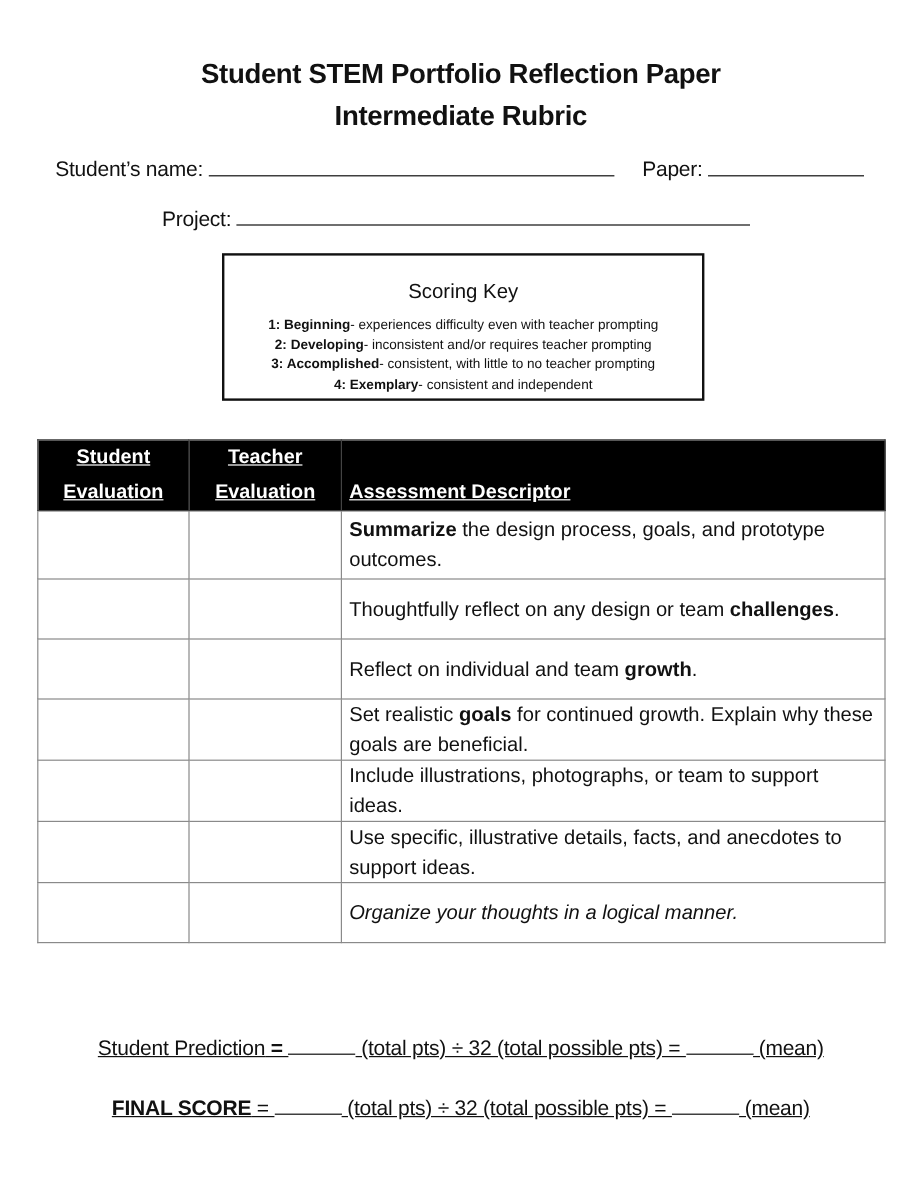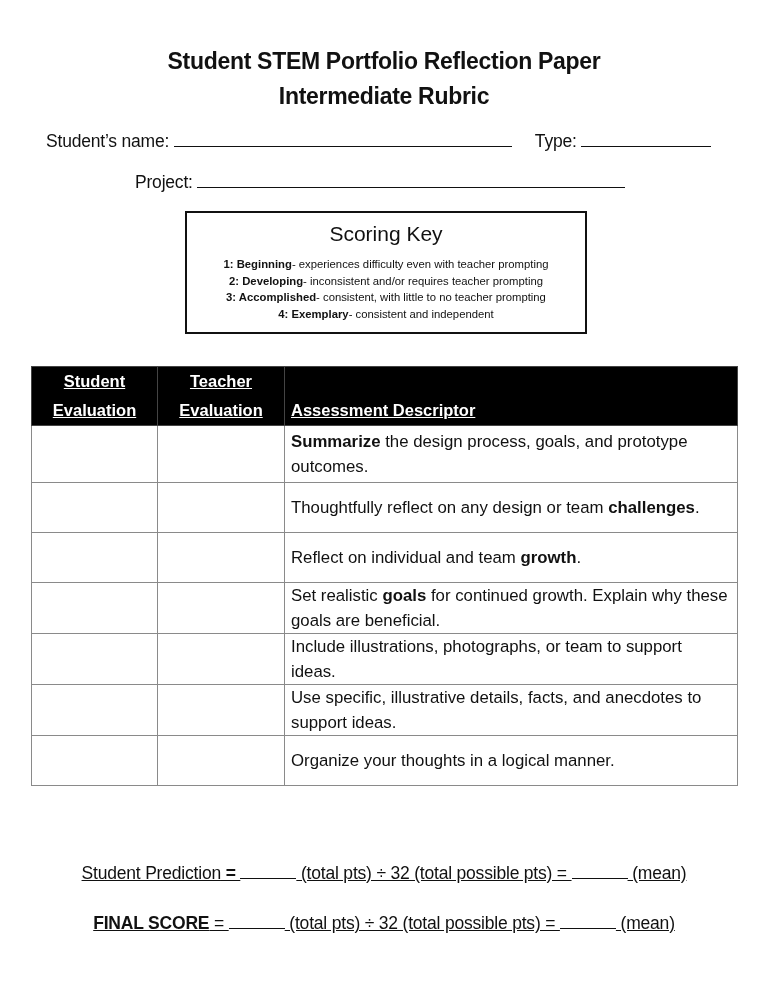--- a/index.html
+++ b/index.html
@@ -6,21 +6,21 @@
   body { width: 768px; height: 994px; position: relative; overflow: hidden;
          font-family: "Liberation Sans", "DejaVu Sans", sans-serif; color: #111; }
   .title { position: absolute; left: 0; width: 768px; text-align: center;
            font-weight: bold; font-size: 23px; letter-spacing: -0.3px; }
   .t1 { top: 48px; }
   .t2 { top: 83px; }
   .field-line { position: absolute; font-size: 17.5px; white-space: nowrap; letter-spacing: -0.2px; }
   .blank { display: inline-block; border-bottom: 1.3px solid #111; height: 14px; vertical-align: baseline; }
   .key { position: absolute; left: 185px; top: 211px; width: 402px; height: 123px;
          border: 2.5px solid #111; box-sizing: border-box; text-align: center; }
-  .key-title { font-size: 21px; margin-top: 9px; margin-bottom: 10px; }
+  .key-title { font-size: 17px; margin-top: 20px; margin-bottom: 10px; }
   .key-line { font-size: 11.3px; line-height: 16.5px; white-space: nowrap; }
   .key-line b { font-weight: bold; }
   table.rubric { position: absolute; left: 31px; top: 366px; width: 706px;
                  border-collapse: collapse; table-layout: fixed; }
   table.rubric th { background: #000; color: #fff; font-weight: bold; font-size: 16.5px;
                     padding: 0; vertical-align: bottom; height: 58px; border: 1px solid #444; }
   table.rubric th .hl { display: block; line-height: 29px; text-decoration: underline; }
   table.rubric th.desc { text-align: left; padding-left: 6px; }
   table.rubric td { border: 1px solid #8a8a8a; padding: 0; font-size: 16.8px;
                     line-height: 25px; vertical-align: middle; }
@@ -33,21 +33,21 @@
 </head>
 <body>
 
 <div class="title t1">Student STEM Portfolio Reflection Paper</div>
 <div class="title t2">Intermediate Rubric</div>
 
 <div class="field-line" style="left:46px; top:131px;">
   <span>Student’s name:</span>
   <span class="blank" style="width:338px;"></span>
   <span style="display:inline-block; width:14px;"></span>
-  <span>Type:</span>
+  <span>Paper:</span>
   <span class="blank" style="width:130px;"></span>
 </div>
 
 <div class="field-line" style="left:135px; top:172px;">
   <span>Project:</span>
   <span class="blank" style="width:428px;"></span>
 </div>
 
 <div class="key">
   <div class="key-title">Scoring Key</div>
@@ -104,21 +104,21 @@
       <tr style="height: 50px;">
         <td></td>
         <td></td>
         <td class="desc"><span>Include illustrations, photographs, or team to support ideas.</span><b></b><span></span></td>
       </tr>
       <tr style="height: 50px;">
         <td></td>
         <td></td>
         <td class="desc"><span>Use specific, illustrative details, facts, and anecdotes to support ideas.</span><b></b><span></span></td>
       </tr>
-      <tr style="height: 50px;">
+      <tr style="height: 50px; font-style: italic;">
         <td></td>
         <td></td>
         <td class="desc"><span>Organize your thoughts in a logical manner.</span><b></b><span></span></td>
       </tr>
     </tbody>
 </table>
 
 <div class="score-line" style="top:863px;">
   <span>Student Prediction</span><b> = </b><span class="sblank"></span><span> (total pts) ÷ 32 (total possible pts) = </span><span class="sblank"></span><span> (mean)</span>
 </div>

